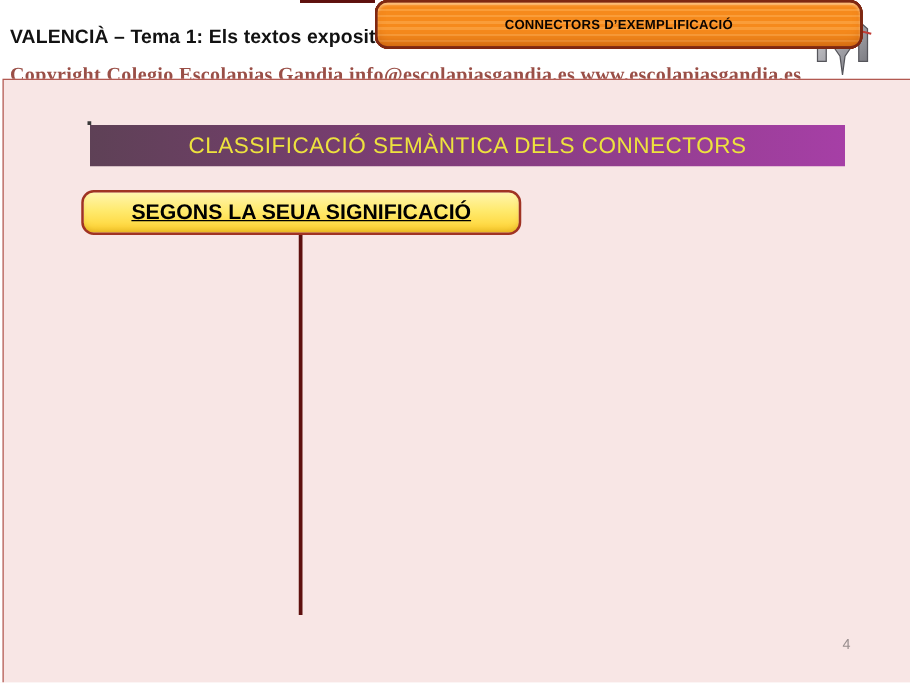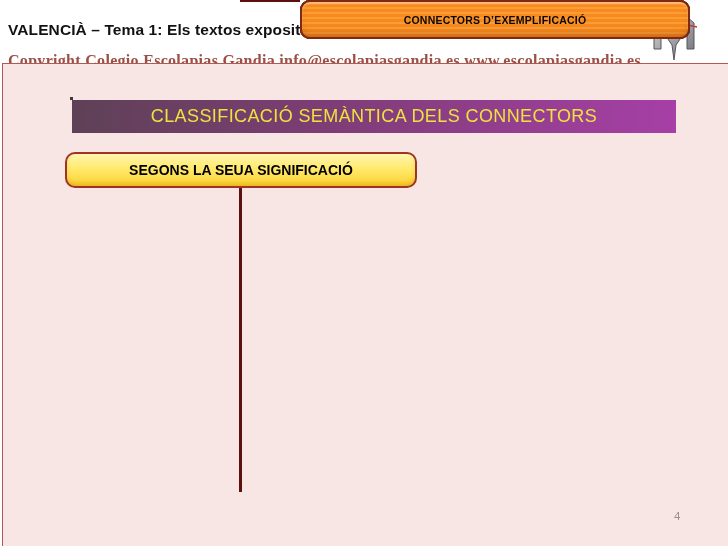--- a/index.html
+++ b/index.html
@@ -27,22 +27,23 @@
     background:linear-gradient(to right, #5e4156 0%, #7c3d74 40%, #a63fa6 100%);
     display:flex; align-items:center; justify-content:center;
   }
   .title-bar-text { font-size:18px; color:#ede23e; letter-spacing:.4px; }
   .corner-dot { position:absolute; left:70px; top:97px; width:3px; height:3px; background:#3a3a3a; }
   .root-box {
     position:absolute; left:65px; top:152px; width:352px; height:36px;
     background:linear-gradient(180deg, #fff5ae 0%, #ffea6e 45%, #ffd22f 100%);
     border:2px solid #a03323; border-radius:10px;
     display:flex; align-items:center; justify-content:center;
-    font-size:14px; font-weight:bold; color:#000;
+    font-size:17px; font-weight:bold; color:#000;
     box-shadow: inset 0 -4px 6px -3px rgba(170,110,0,.45);
+    text-decoration: underline;
   }
   .trunk-line {
     position:absolute; left:239px; top:188px; width:3px; height:304px; background:#5e100e;
   }
   .branch-line {
     position:absolute; left:240px; width:60px; height:2px; background:#5e100e;
   }
   .branch-line:nth-of-type(1){ top:224px; }
   .branch-line:nth-of-type(2){ top:276px; }
   .branch-line:nth-of-type(3){ top:331px; }

